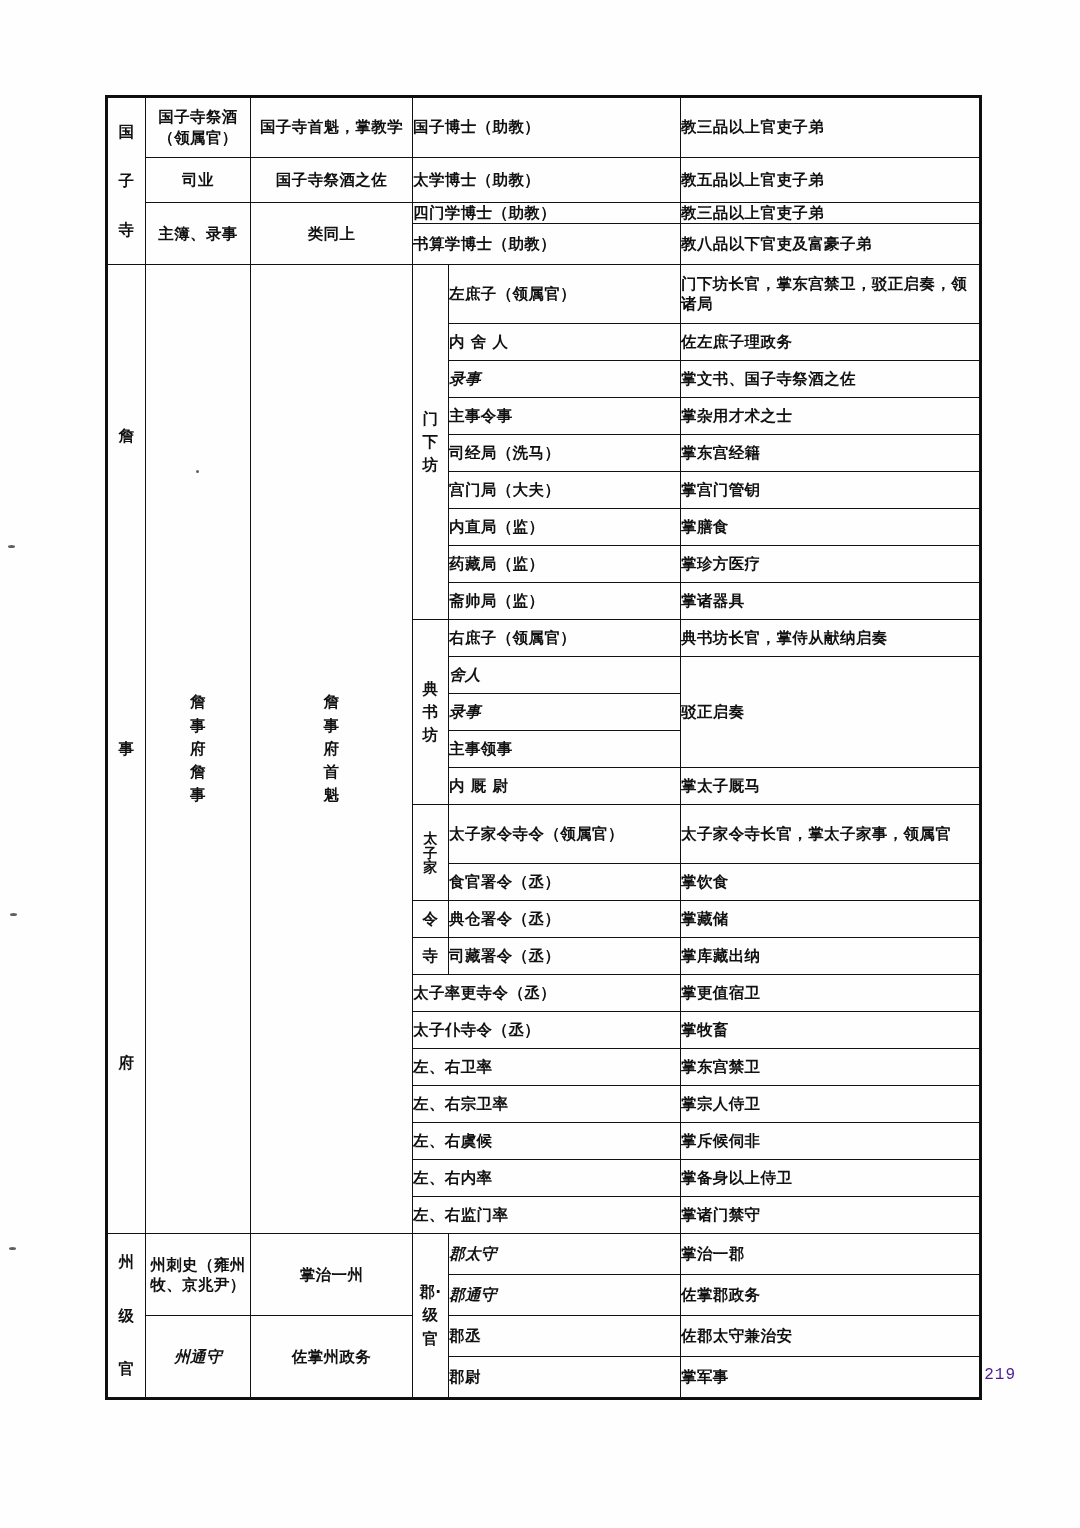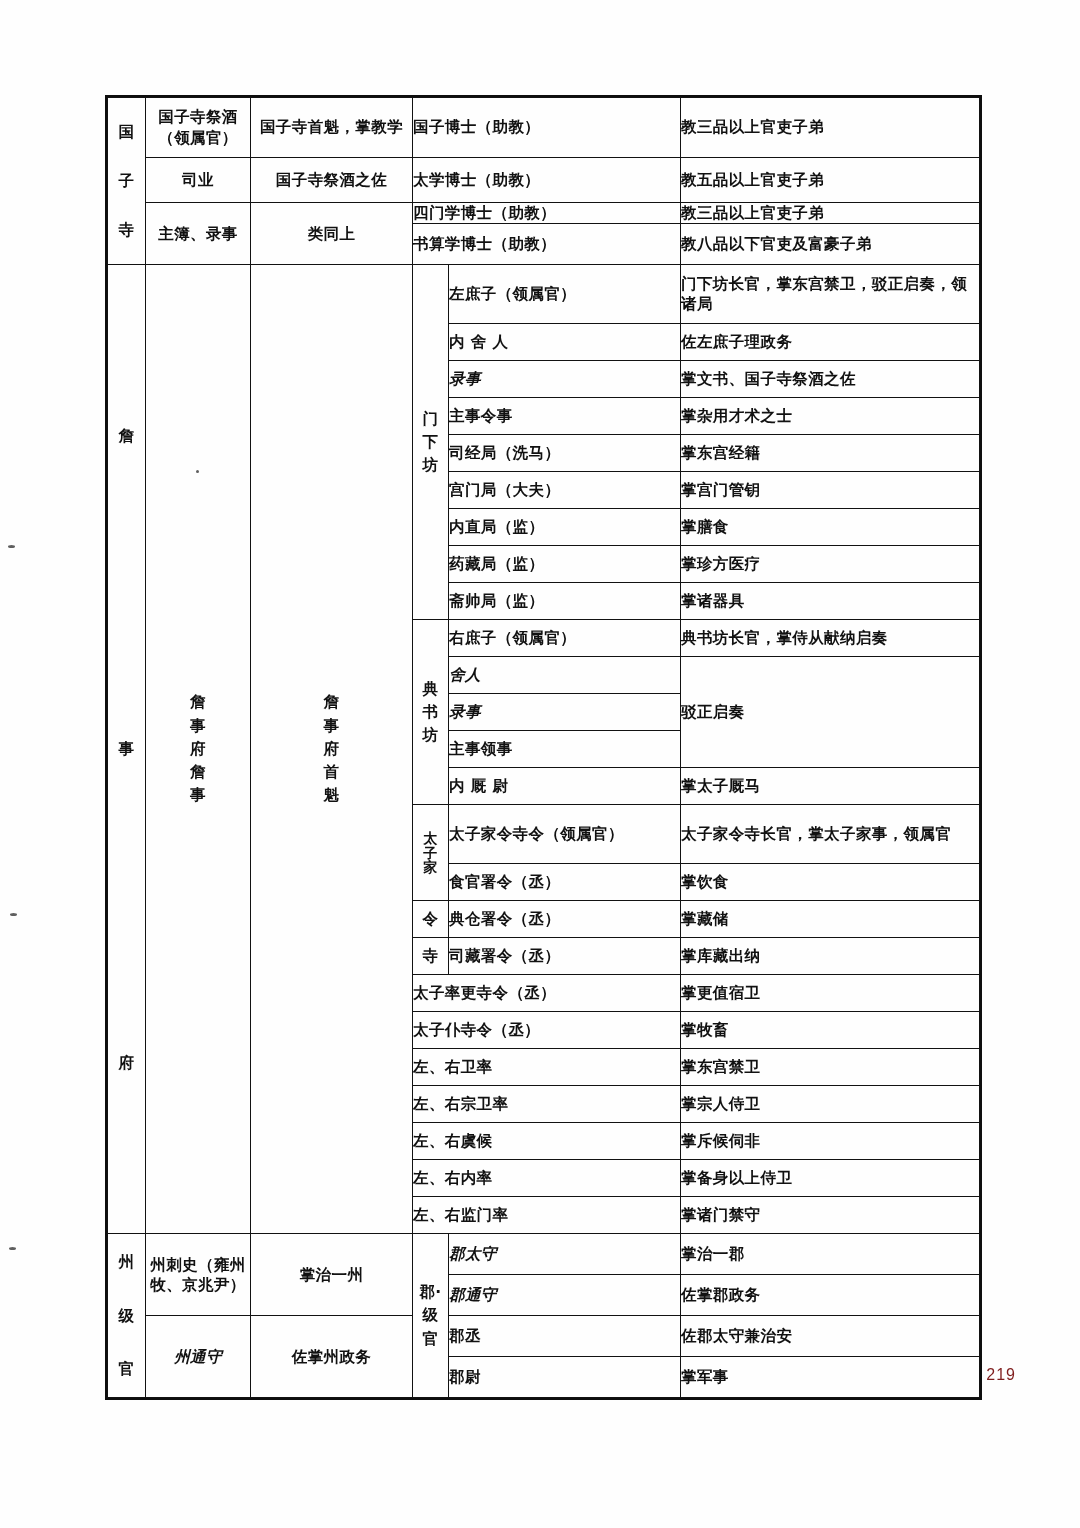--- a/index.html
+++ b/index.html
@@ -96,23 +96,23 @@
   }
 
   .nowrapc { white-space: nowrap; font-family: Liberation Serif, serif; }
 
   
   #folio {
     position: absolute;
     right: 64px;
     top: 1366px;
     font-size: 16px;
-    font-family: Liberation Sans, sans-serif;
+    font-family: Liberation Mono, monospace;
     letter-spacing: 1px;
-    color: #7f1d1d;
+    color: #4c1d95;
   }
 </style>
 </head>
 <body>
 
 <div id="page">
 
   <div class="speck" style="left:8px;  top:545px; width:7px;  height:3px;"></div>
   <div class="speck" style="left:10px; top:913px; width:7px;  height:3px;"></div>
   <div class="speck" style="left:9px;  top:1247px;width:7px;  height:3px;"></div>

